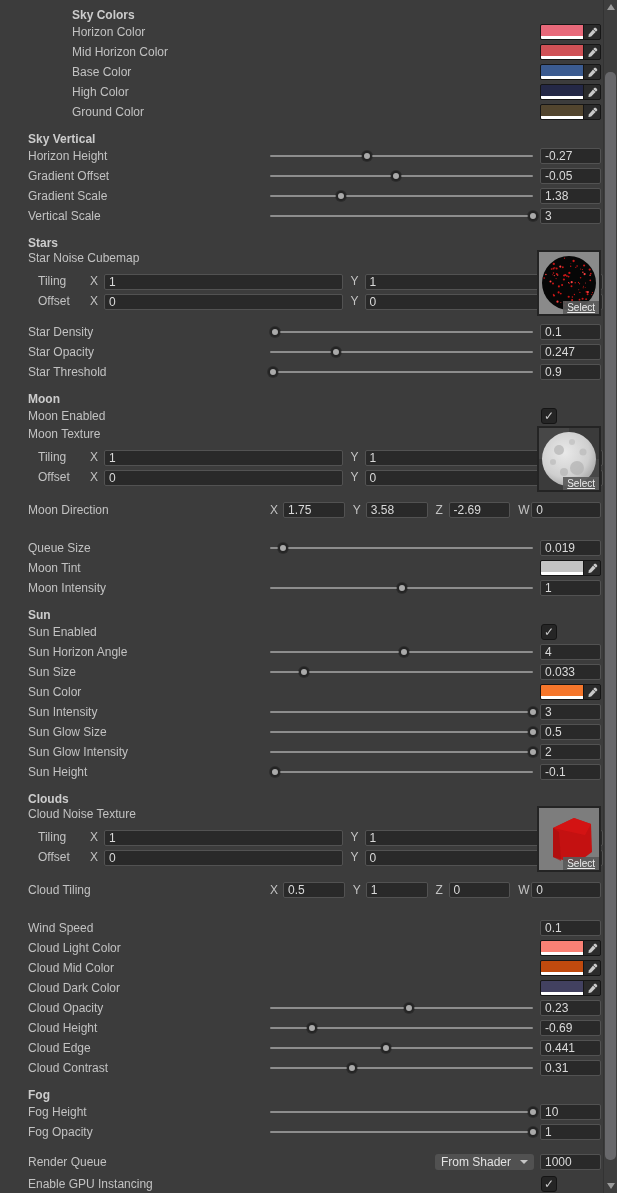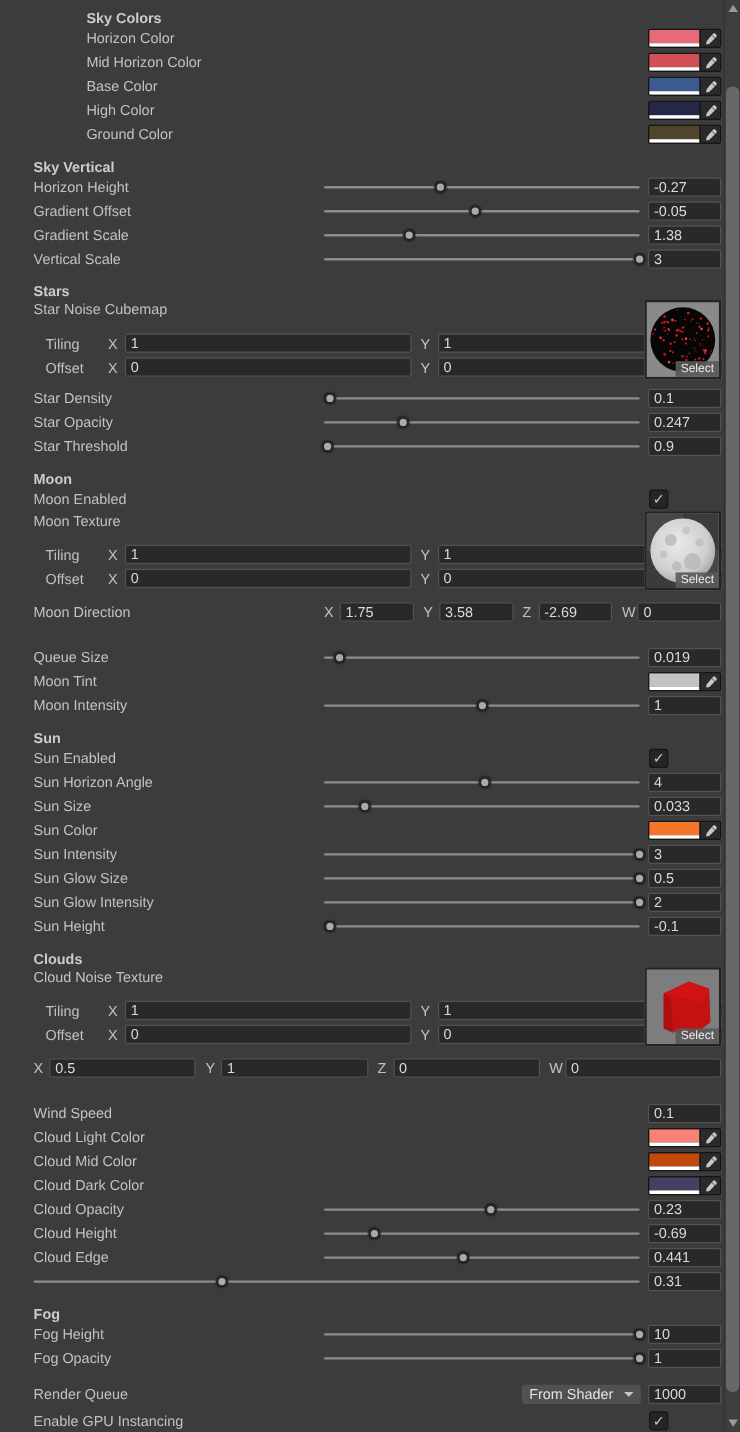--- a/index.html
+++ b/index.html
@@ -35,26 +35,26 @@
   .cf-color { flex:1; }
   .cf-alpha { height:3px; background:#ffffff; }
   .cf-dropper { flex:none; width:17px; background:#2b2b2b; border-left:1px solid #161616; display:flex; align-items:center; justify-content:center; }
 
   
   .checkbox { flex:none; width:16px; height:16px; background:#252525; border:1px solid #151515; border-radius:3px; color:#c9c9c9; font-size:12px; line-height:14px; text-align:center; margin-right:44px; }
 
   
   .texblock { position:relative; padding-left:28px; height:70px; }
   .texlabel { height:16px; line-height:16px; }
-  .subrow { display:flex; align-items:flex-end; height:20px; padding-left:10px; }
+  .subrow { display:flex; align-items:flex-start; height:20px; padding-left:10px; }
   .subrow.t1 { margin-top:8px; }
   .sublbl { flex:none; width:52px; }
   .thumb { position:absolute; right:2px; top:0; width:64px; height:66px; border:2px solid #242424; background:#8a8a8a; }
   .thumb svg { display:block; }
-  .select-btn { position:absolute; right:0; bottom:0; background:rgba(90,90,90,0.92); color:#ececec; font-size:10px; line-height:13px; height:13px; padding:0 4px; }
+  .select-btn { position:absolute; right:0; bottom:0; background:rgba(90,90,90,0.92); color:#ececec; font-size:10px; line-height:13px; height:13px; padding:0 4px;text-decoration:underline; }
 
   
   .vec4 { flex:1; display:flex; align-items:center; }
   .v4g { flex:1; display:flex; align-items:center; }
   .v4g .axis { width:13px; }
 
   
   .dropdown { flex:none; width:99px; height:16px; background:#515151; border-radius:3px; display:flex; align-items:center; padding:0 6px; color:#e3e3e3; margin-right:6px; }
   .dd-arrow { margin-left:auto; width:0; height:0; border-left:4px solid transparent; border-right:4px solid transparent; border-top:4px solid #c6c6c6; }
 
@@ -532,20 +532,21 @@
           <rect width="60" height="62" fill="#7d7d7d"></rect>
           <polygon points="14,20 35,10 52,16 53,44 37,56 14,49" fill="#c41111"></polygon>
           <polygon points="14,20 35,10 52,16 46,27 14,20" fill="#d51414" opacity="0.9"></polygon>
           <polygon points="14,20 14,49 22,53 20,24" fill="#a90e0e" opacity="0.7"></polygon>
         </svg>
         <div class="select-btn">Select</div>
       </div>
     </div>
 
     <div class="row mt4">
+      <div class="lbl">Cloud Tiling</div>
       <div class="vec4">
         <div class="v4g">
             <div class="axis">X</div>
             <div class="tfield">0.5</div>
           </div>
         <div class="v4g">
             <div class="axis">Y</div>
             <div class="tfield">1</div>
           </div>
         <div class="v4g">
@@ -634,20 +635,21 @@
     </div>
     <div class="row">
       <div class="lbl">Cloud Edge</div>
       <div class="slider">
           <div class="track"></div>
           <div class="thumb" style="left: 44%;"></div>
         </div>
       <div class="vfield">0.441</div>
     </div>
     <div class="row">
+      <div class="lbl">Cloud Contrast</div>
       <div class="slider">
           <div class="track"></div>
           <div class="thumb" style="left: 31%;"></div>
         </div>
       <div class="vfield">0.31</div>
     </div>
   </div>
 
   <div class="section">
     <div class="sec-title">Fog</div>

